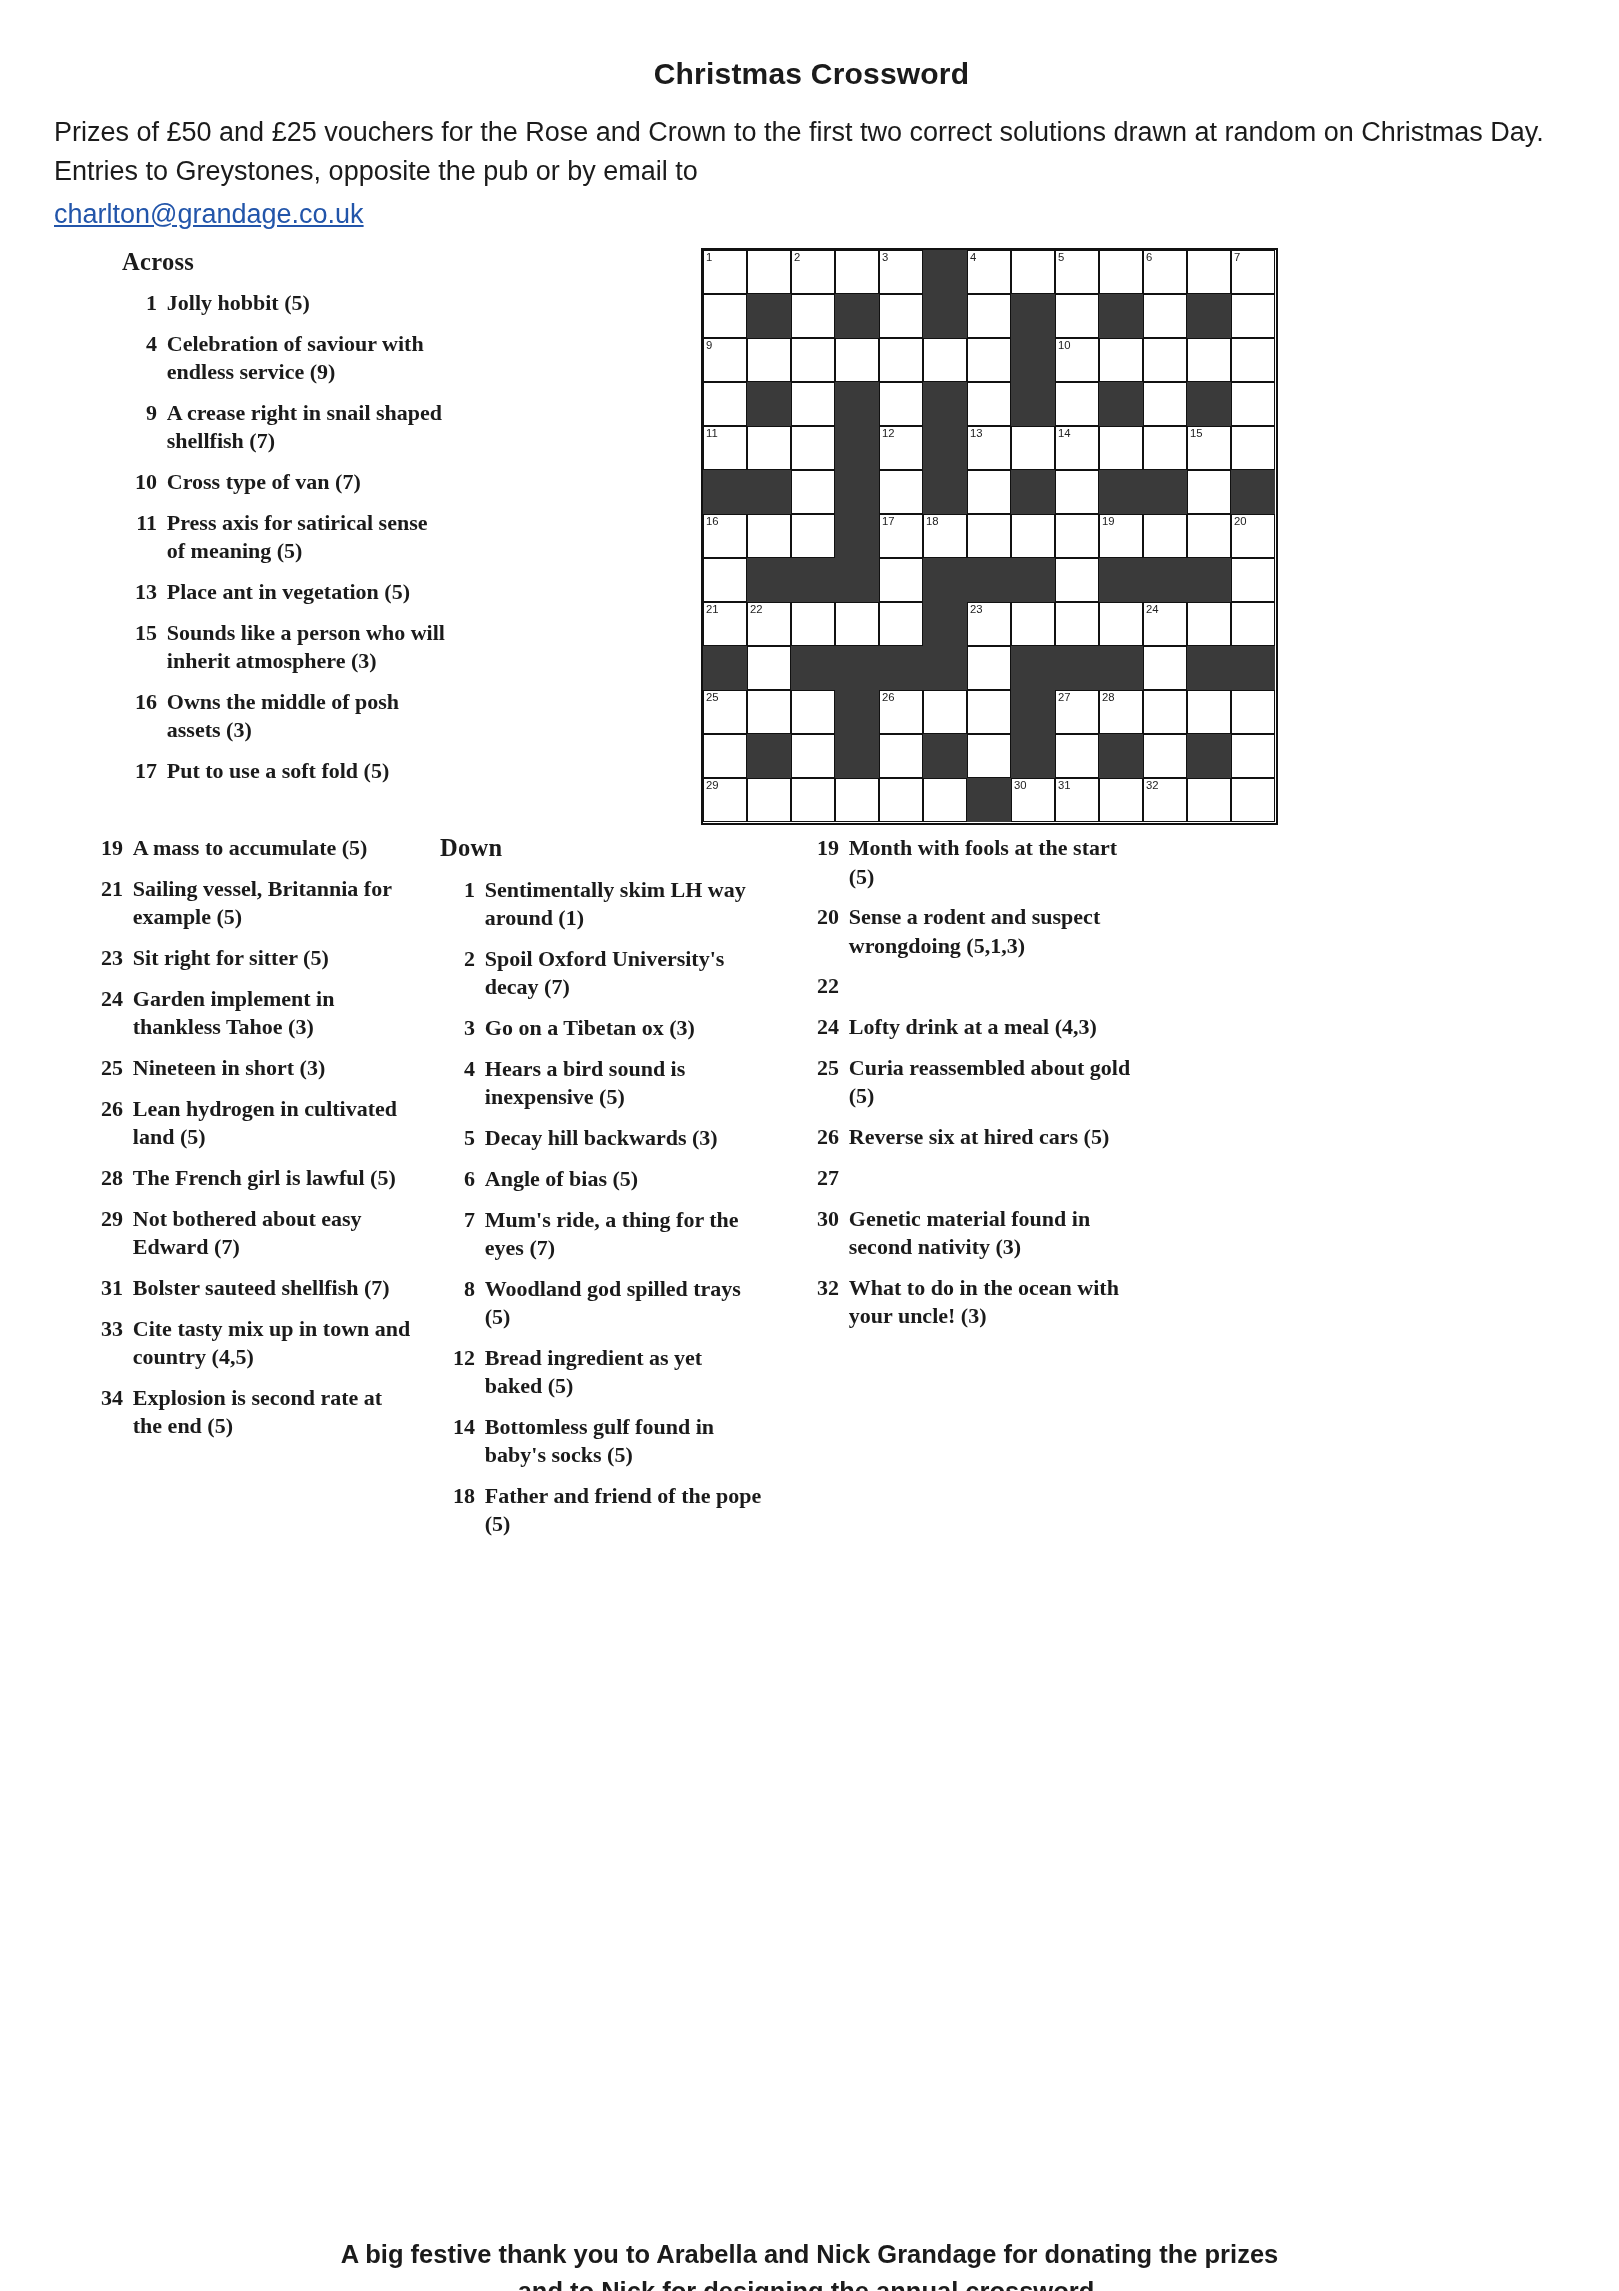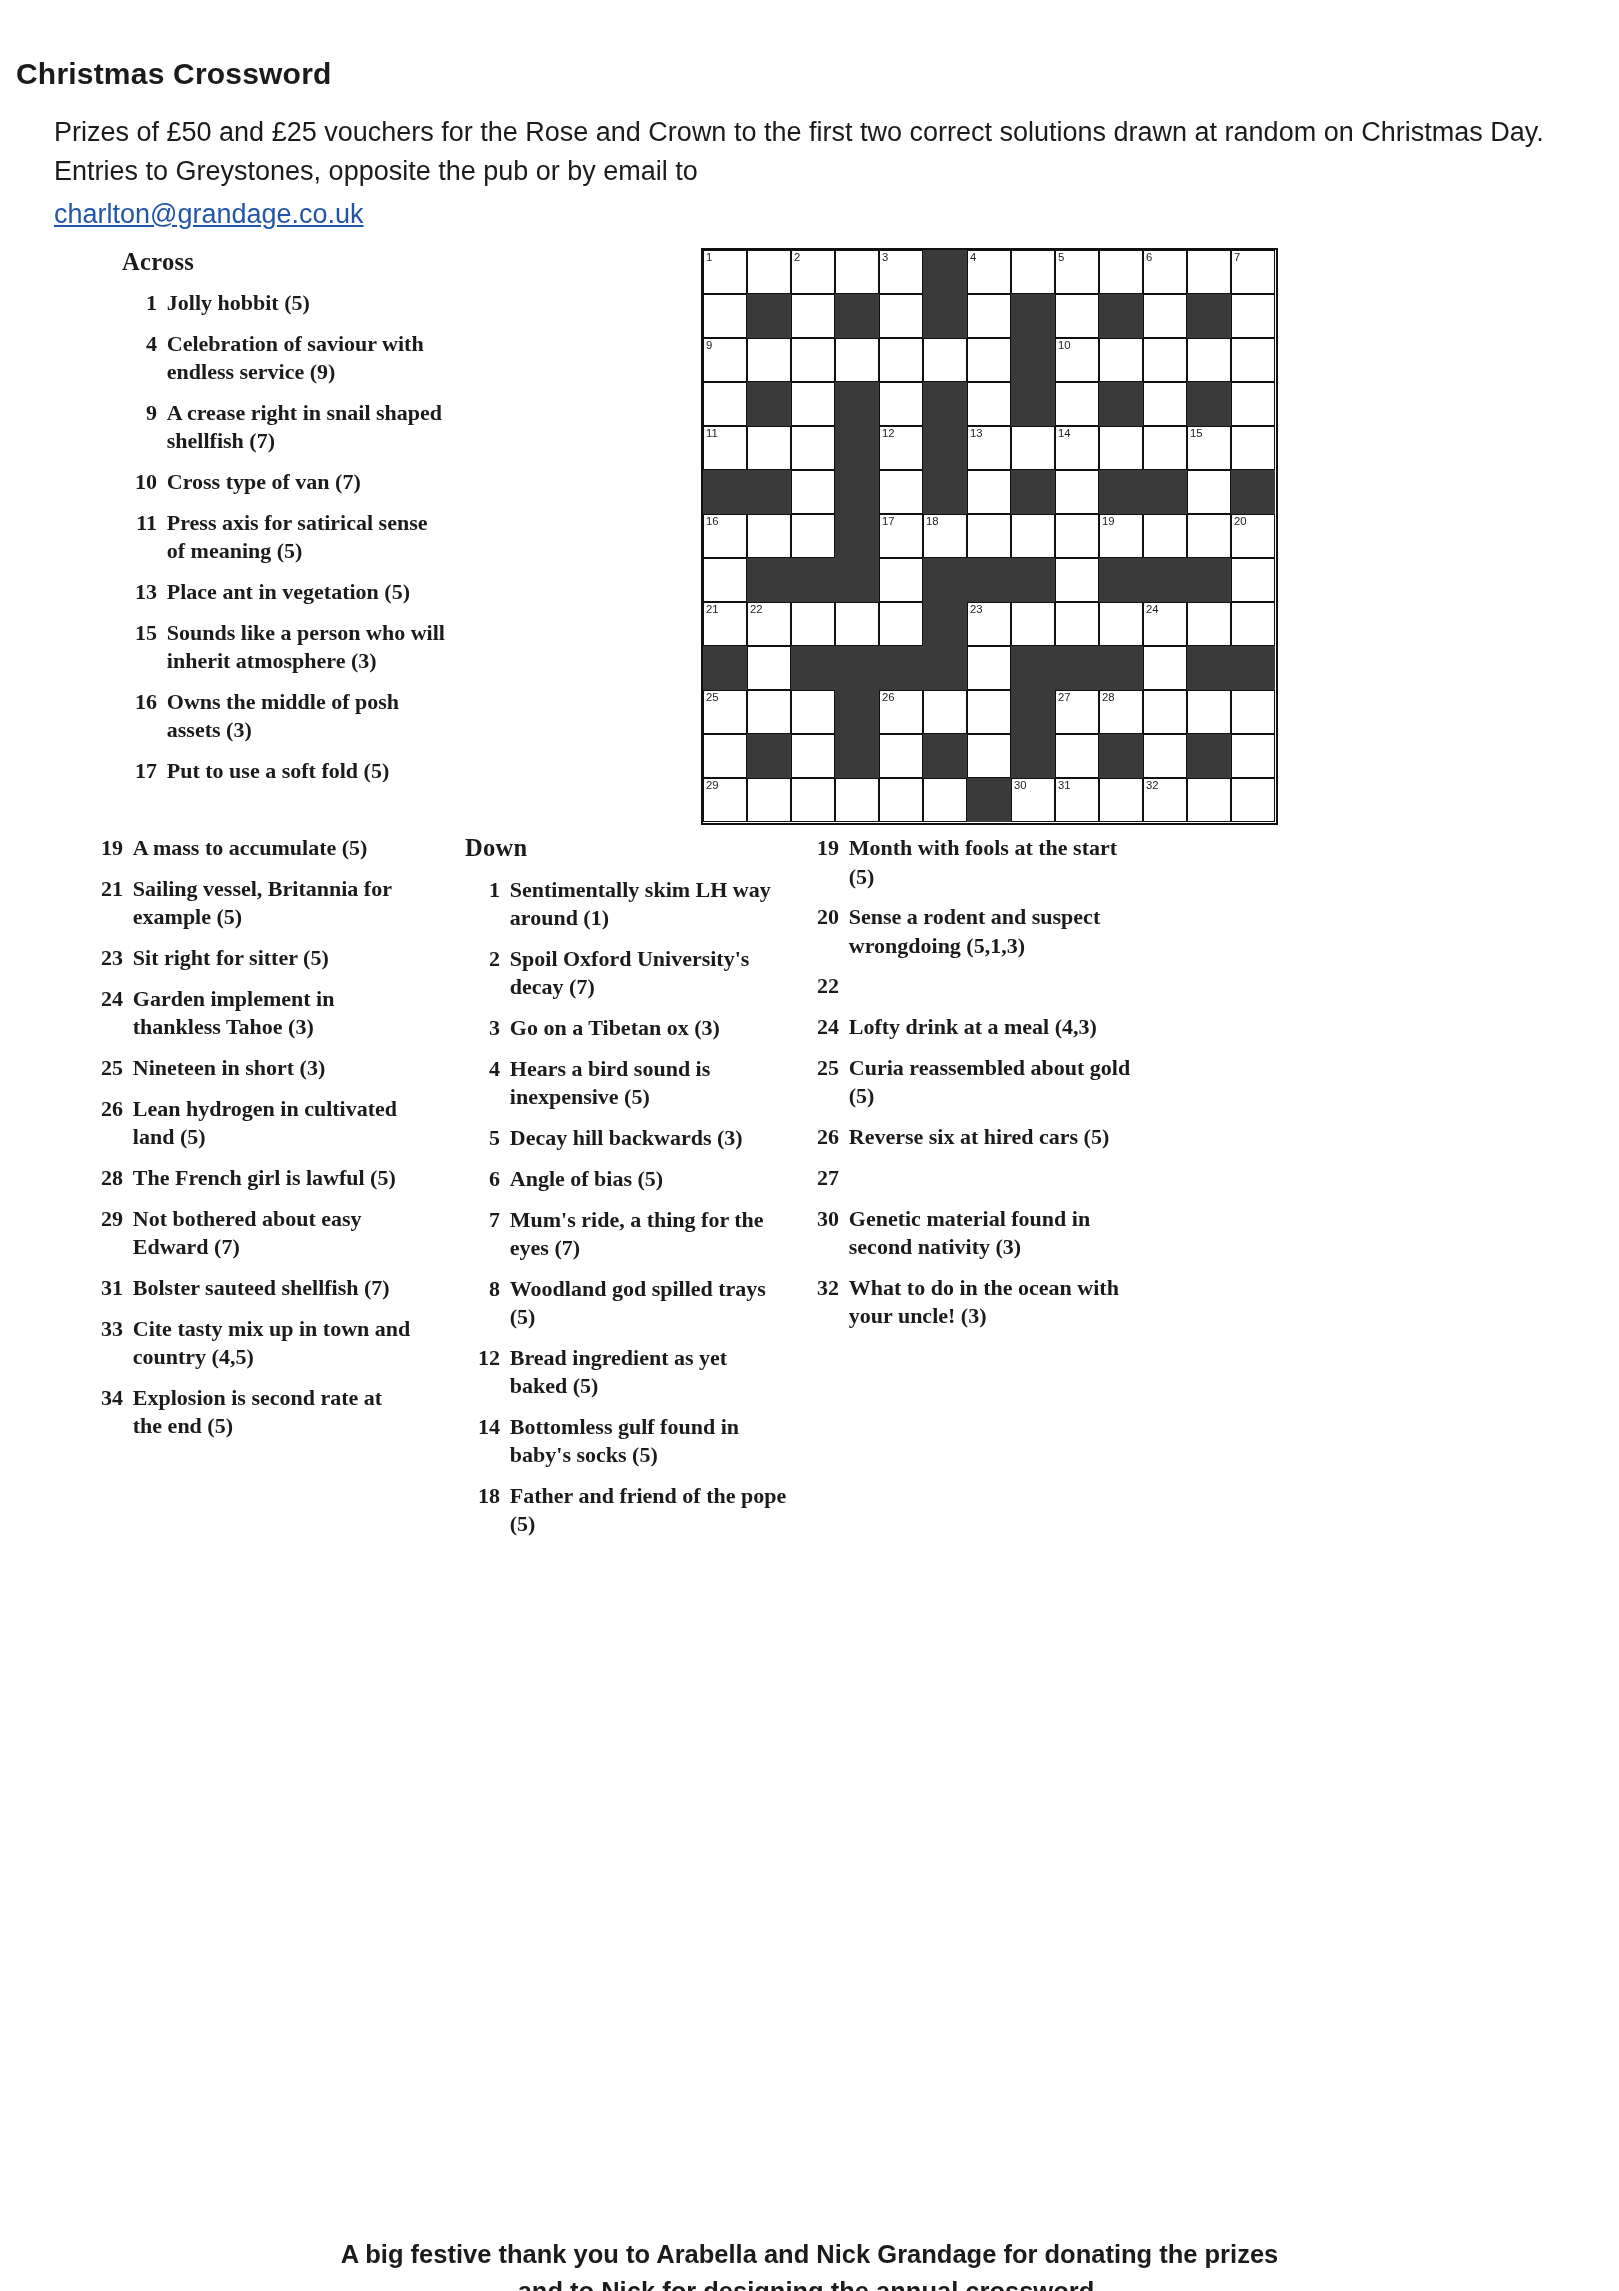--- a/index.html
+++ b/index.html
@@ -14,24 +14,25 @@
   .page{
     position:relative;
     width:1619px;
     min-height:2292px;
     padding:0;
     box-sizing:border-box;
   }
 
   
   .title{
+    text-align:center;
     font-family:"Liberation Sans", sans-serif;
     font-weight:bold;
     font-size:30px;
-    margin:57px 0 0 16px;
+    margin:57px 0 0 4px;
     letter-spacing:0.2px;
   }
   .intro{
     font-family:"Liberation Sans", sans-serif;
     font-size:27px;
     line-height:1.45;
     margin:21.6px 54px 0 54px;
   }
   .email-link{
     color:#2255aa;
@@ -108,21 +109,21 @@
     line-height:12.7px;
     color:#222;
   }
 
   
   .lower{
     position:relative;
     margin-top:0;
   }
   .col-a{position:absolute;left:88px;top:0;width:323px;}
-  .col-b{position:absolute;left:465px;top:0;width:323px;}
+  .col-b{position:absolute;left:440px;top:0;width:323px;}
   .col-c{position:absolute;left:804px;top:0;width:333px;}
 
   .footer{
     position:absolute;
     left:0;right:0;
     bottom:39px;
     text-align:center;
     font-family:"Liberation Sans", sans-serif;
     font-weight:bold;
     font-size:25.5px;

